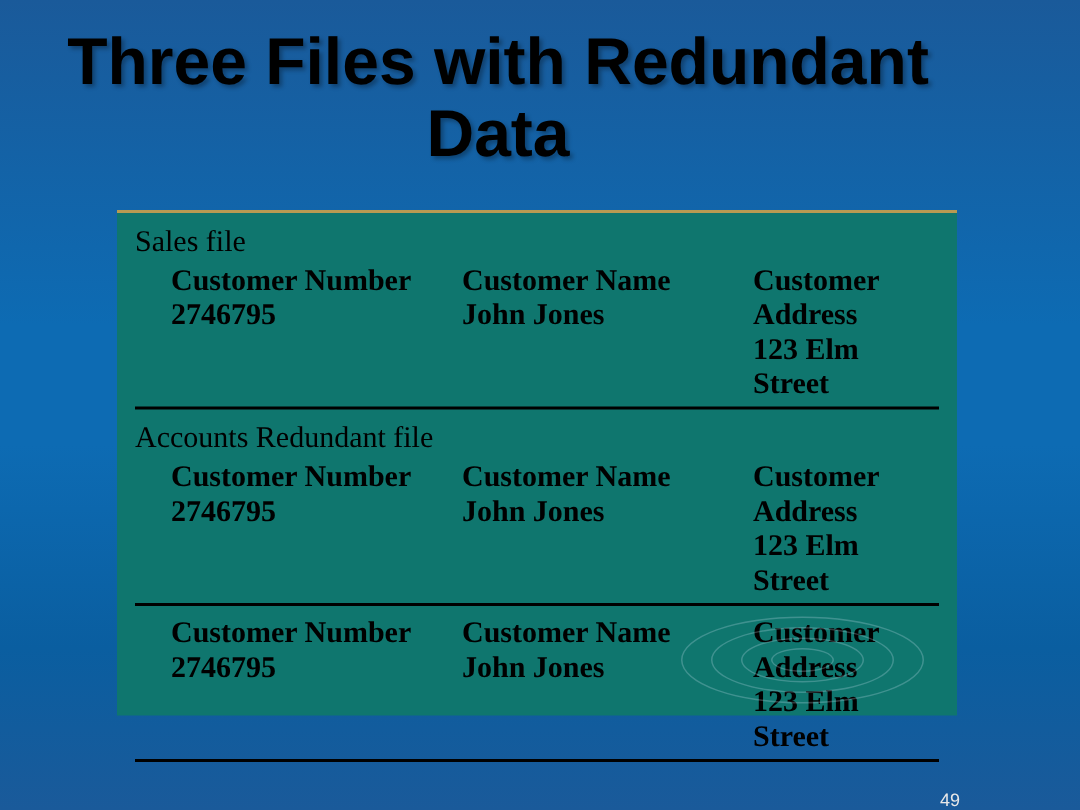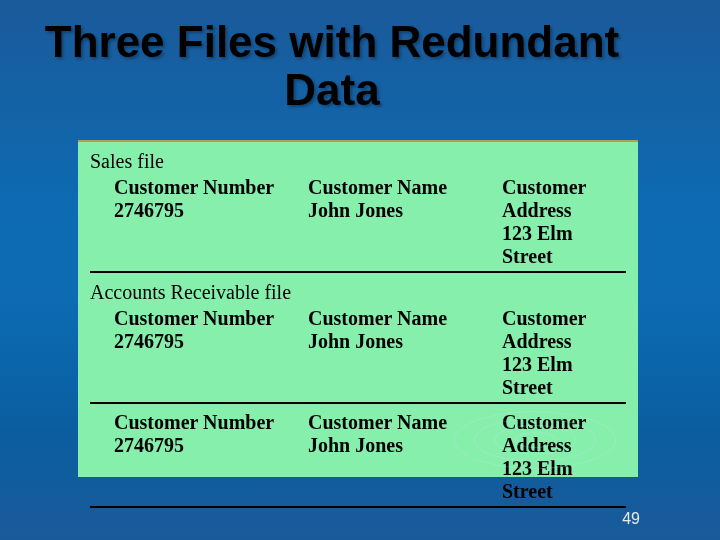--- a/index.html
+++ b/index.html
@@ -25,21 +25,21 @@
     line-height: 1.1;
     padding: 18px 40px 10px 40px;
     text-shadow: 2px 2px 3px rgba(0,0,0,0.3);
   }
   .content-box {
     position: absolute;
     left: 78px;
     top: 140px;
     width: 560px;
     height: 335px;
-    background: #86efac;
+    background: #0f766e;
     border-top: 2px solid #b89a52;
   }
   .record-block {
     padding: 6px 12px 0 12px;
     font-family: "Times New Roman", Times, serif;
   }
   .file-title {
     font-size: 20px;
     padding: 2px 0 2px 0;
     color: #000;
@@ -56,23 +56,23 @@
     line-height: 1.15;
     color: #000;
     margin-left: 24px;
   }
   .col1 { flex: 0 0 170px; }
   .col2 { flex: 0 0 170px; }
   .col3 { flex: 1 1 auto; }
   .page-num {
     position: absolute;
     right: 24px;
-    bottom: 12px;
+    bottom: 0;
     color: #e8e8e8;
-    font-size: 16px;
+    font-size: 12px;
     font-family: Arial, sans-serif;
   }
   
   .ripple {
     position: absolute;
     right: 60px;
     bottom: 70px;
     width: 140px;
     height: 60px;
     pointer-events: none;
@@ -109,21 +109,21 @@
           <span>John Jones</span>
         </div>
         <div class="col col3">
           <span>Customer Address</span><br>
           <span>123 Elm Street</span>
         </div>
       </div>
     </div>
 
     <div class="record-block">
-      <div class="file-title">Accounts Receivable file</div>
+      <div class="file-title">Accounts Redundant file</div>
       <div class="row">
         <div class="col col1">
           <span>Customer Number</span><br>
           <span>2746795</span>
         </div>
         <div class="col col2">
           <span>Customer Name</span><br>
           <span>John Jones</span>
         </div>
         <div class="col col3">

